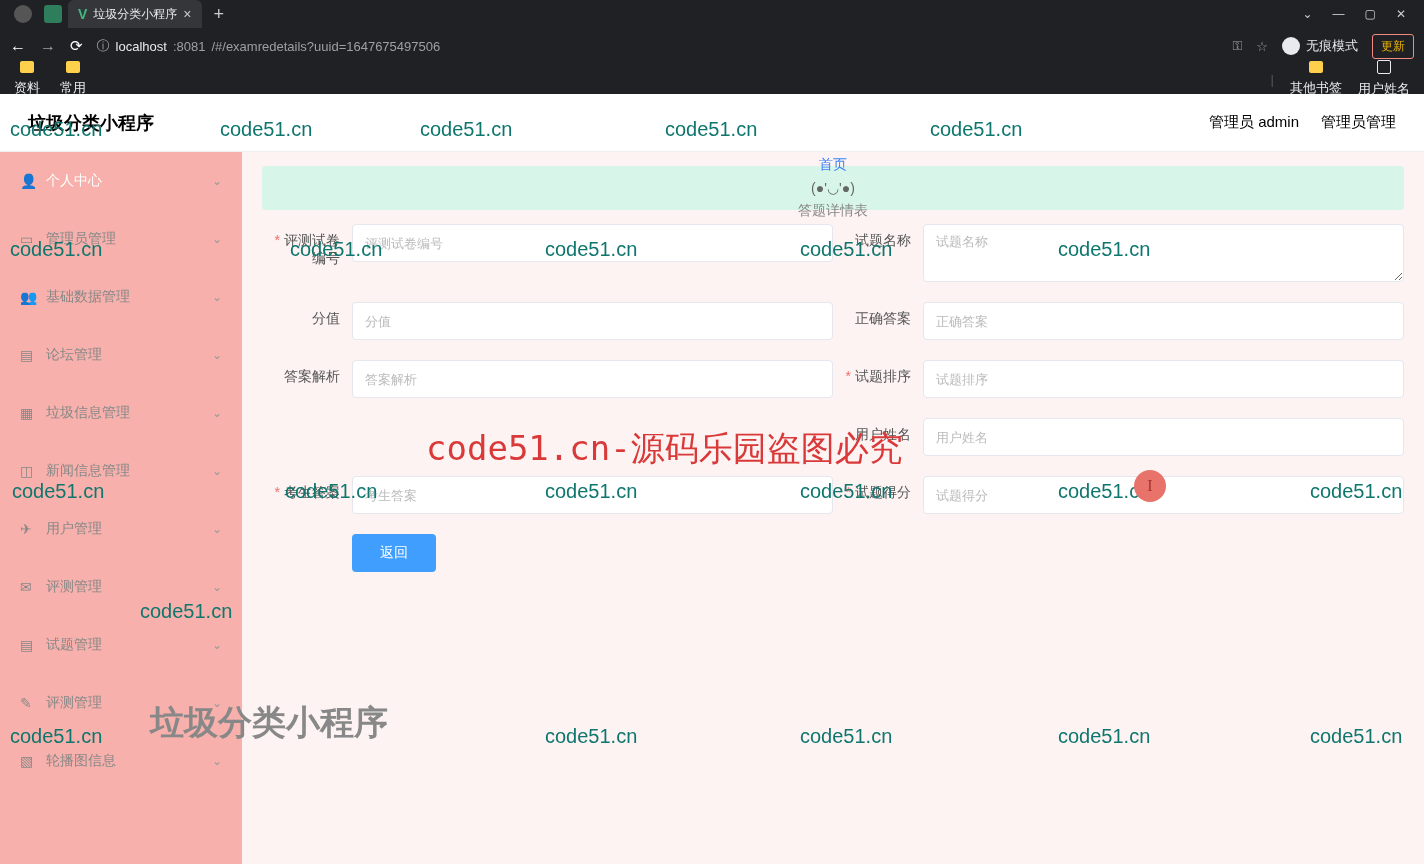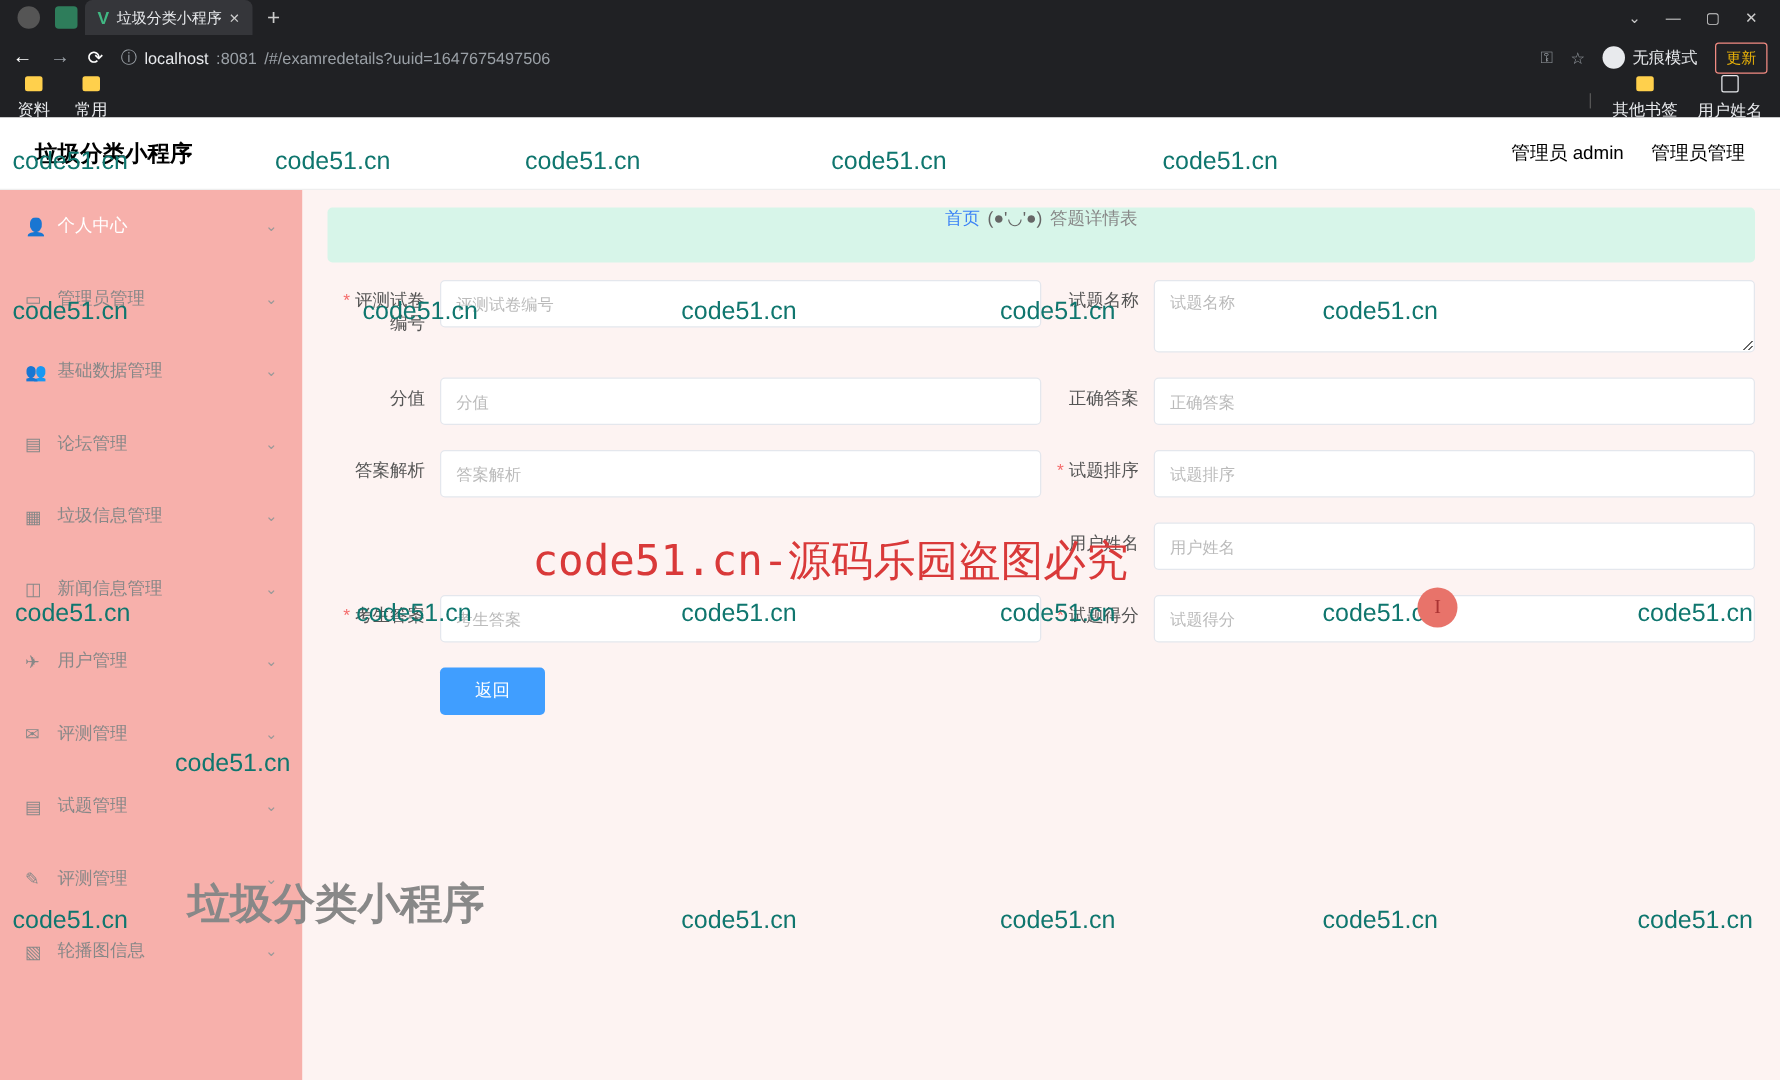--- a/index.html
+++ b/index.html
@@ -38,21 +38,21 @@
 
 .app-body { display: flex; height: calc(864px - 28px - 36px - 30px - 58px); }
 .sidebar { width: 242px; background: #f7b0ab; overflow-y: auto; }
 .side-item { display: flex; align-items: center; height: 58px; padding: 0 20px; color: #888; font-size: 14px; cursor: pointer; position: relative; }
 .side-item.active-parent { color: #fff; }
 .side-item .chev { margin-left: auto; font-size: 12px; color: #999; }
 .side-sub { display: flex; align-items: center; height: 44px; padding-left: 42px; color: #e8a94a; font-size: 13px; background: rgba(255,200,120,0.15); cursor: pointer; }
 .side-icon { width: 16px; height: 16px; margin-right: 10px; display: inline-block; }
 
 .main { flex: 1; background: #fdf3f2; padding: 14px 20px 0 20px; overflow-y: auto; position: relative; }
-.breadcrumb { background: #d7f5e9; border-radius: 4px; height: 44px; display: flex; align-items: flex-start; justify-content: center; gap: 6px; font-size: 14px; color: #888; }
+.breadcrumb { background: #d7f5e9; border-radius: 4px; height: 44px; display: flex; align-items: center; justify-content: center; gap: 6px; font-size: 14px; color: #888; flex-direction: column; }
 .breadcrumb .home { color: #3b82f6; }
 .breadcrumb .face { color: #666; }
 
 .form { margin-top: 14px; }
 .form-row { display: flex; margin-bottom: 20px; }
 .form-col { flex: 1; display: flex; align-items: flex-start; }
 .flabel { width: 90px; text-align: right; padding-right: 12px; font-size: 14px; color: #555; padding-top: 8px; }
 .flabel .req { color: #f56c6c; margin-right: 4px; }
 .finput { flex: 1; height: 38px; border: 1px solid #e4e7ed; border-radius: 4px; padding: 0 12px; font-size: 13px; color: #333; background: #fff; }
 .finput::placeholder { color: #bbb; }

